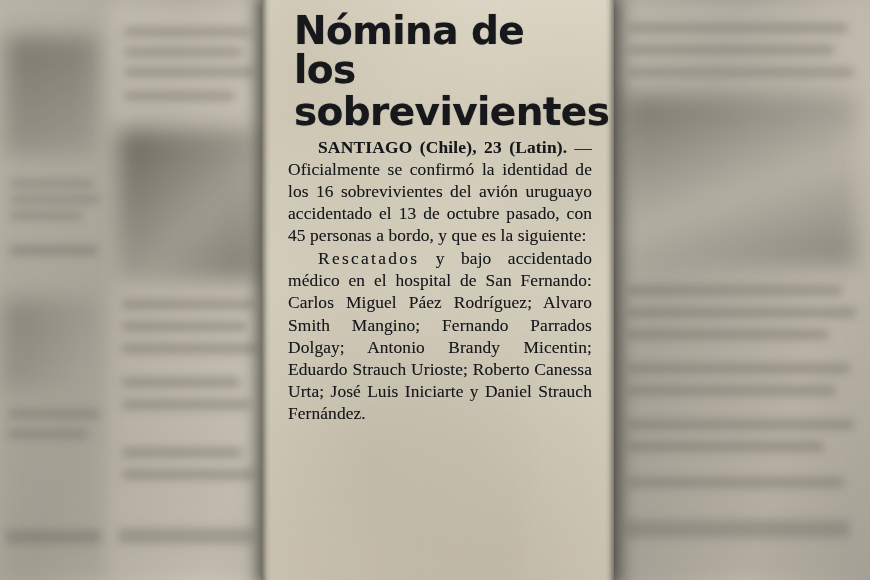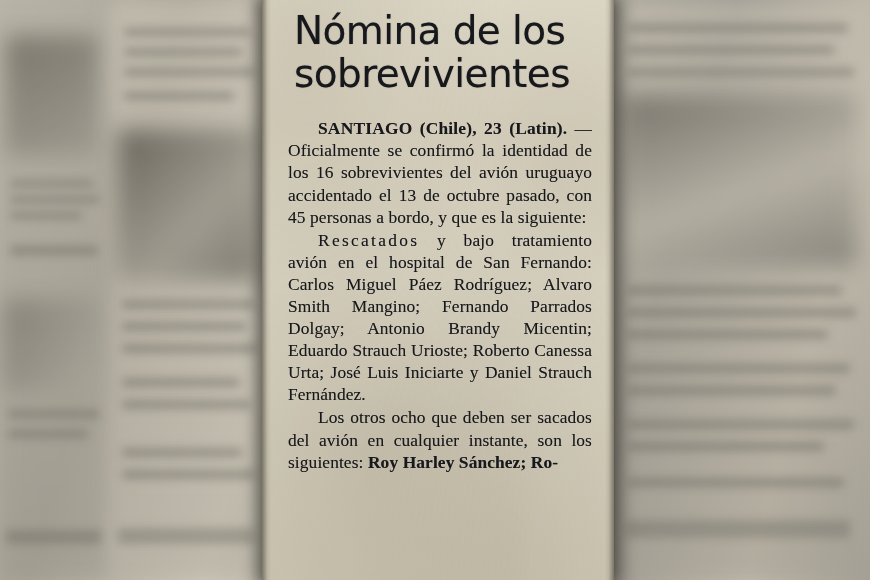--- a/index.html
+++ b/index.html
@@ -89,34 +89,34 @@
 
   .content {
     position: relative;
     z-index: 2;
     padding: 10px 22px 0 26px;
     color: #17181c;
   }
 
   .headline {
     font-family: "DejaVu Sans", sans-serif;
-    font-weight: normal;
+    font-weight: bold;
     font-size: 39px;
     line-height: 0.99;
     letter-spacing: -0.6px;
     margin: 6px 0 0 6px;
     text-shadow: 0 0 1px rgba(20,20,25,0.45);
   }
   .headline .l2 {
     display: block;
     margin-top: 4px;
   }
 
   .body-text {
-    margin-top: 24px;
+    margin-top: 4px;
     font-family: "Liberation Serif", serif;
     font-size: 17.4px;
     line-height: 1.27;
     text-align: justify;
     text-justify: inter-word;
     letter-spacing: 0.1px;
     text-shadow: 0 0 0.6px rgba(20,20,25,0.35);
   }
   .body-text p {
     margin: 0;
@@ -195,24 +195,21 @@
         <span class="l2">sobrevivientes</span>
       </h1>
 
       <div class="body-text">
 
         <p>
           <span class="sc bold">SANTIAGO (Chile), 23 (Latin).</span><span> — Oficialmente se confirmó la identidad de los 16 sobrevivientes del avión uruguayo accidentado el 13 de octubre pasado, con 45 personas a bordo, y que es la siguiente:</span>
         </p>
 
         <p>
-          <span class="spaced">Rescatados</span><span> y bajo tratamiento avión en el hospital de San Fernando: Carlos Miguel Páez Rodríguez; Alvaro Smith Mangino; Fernando Parrados Dolgay; Antonio Brandy Micentin; Eduardo Strauch Urioste; Roberto Canessa Urta; José Luis Iniciarte y Daniel Strauch Fernández.</span>
+          <span class="spaced">Rescatados</span><span> y bajo accidentado médico en el hospital de San Fernando: Carlos Miguel Páez Rodríguez; Alvaro Smith Mangino; Fernando Parrados Dolgay; Antonio Brandy Micentin; Eduardo Strauch Urioste; Roberto Canessa Urta; José Luis Iniciarte y Daniel Strauch Fernández.</span>
         </p>
 
-        <p>
-          <span>Los otros ocho que deben ser sacados del avión en cualquier instante, son los siguientes: </span><span class="bold">Roy Harley Sánchez; Ro-</span>
-        </p>
 
       </div>
     </div>
   </article>
 
 </div>
 
 </body></html>

